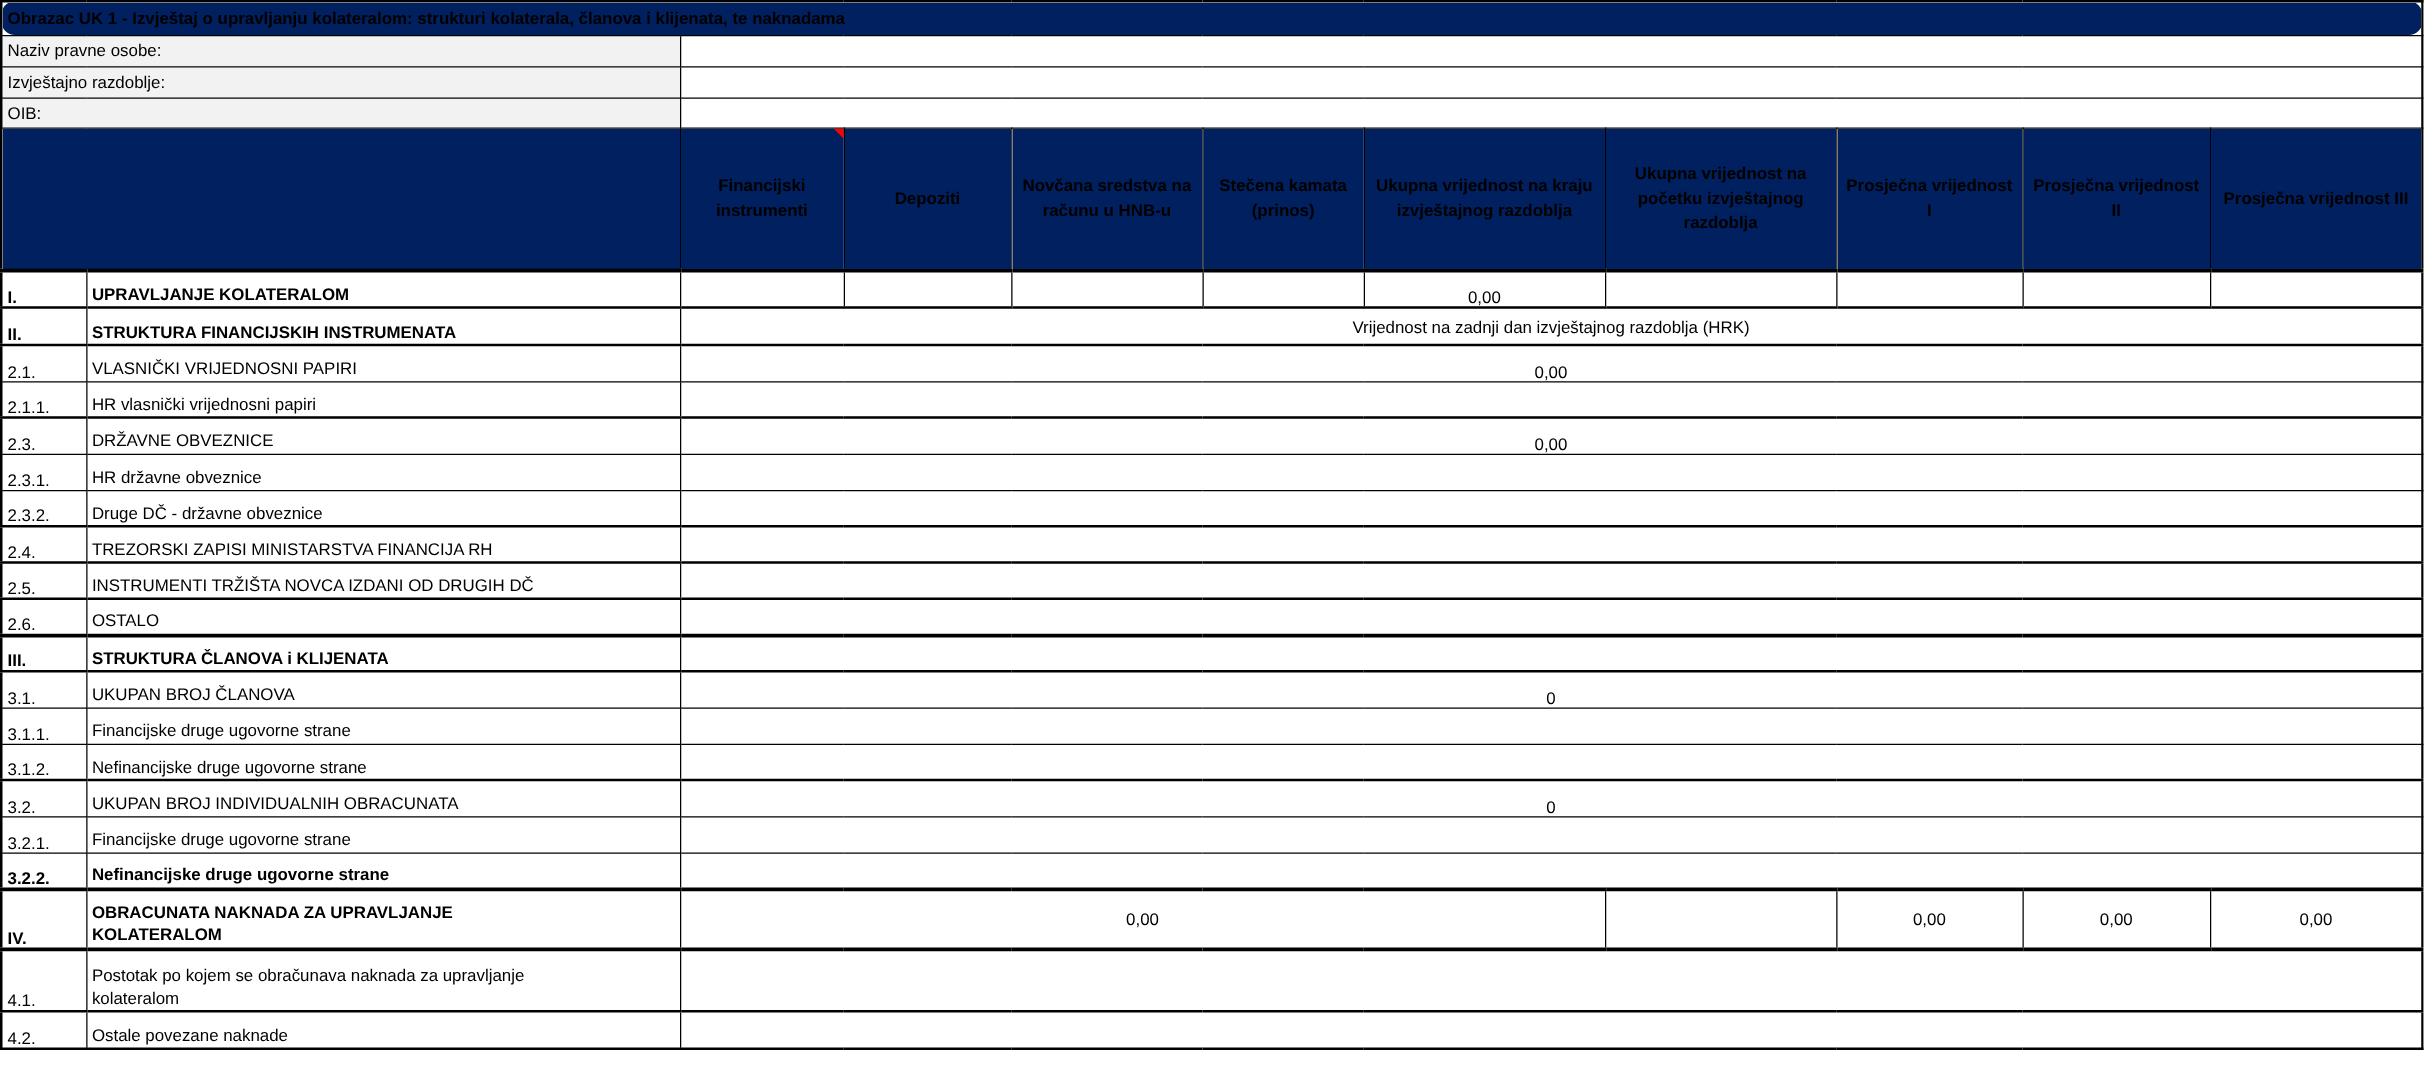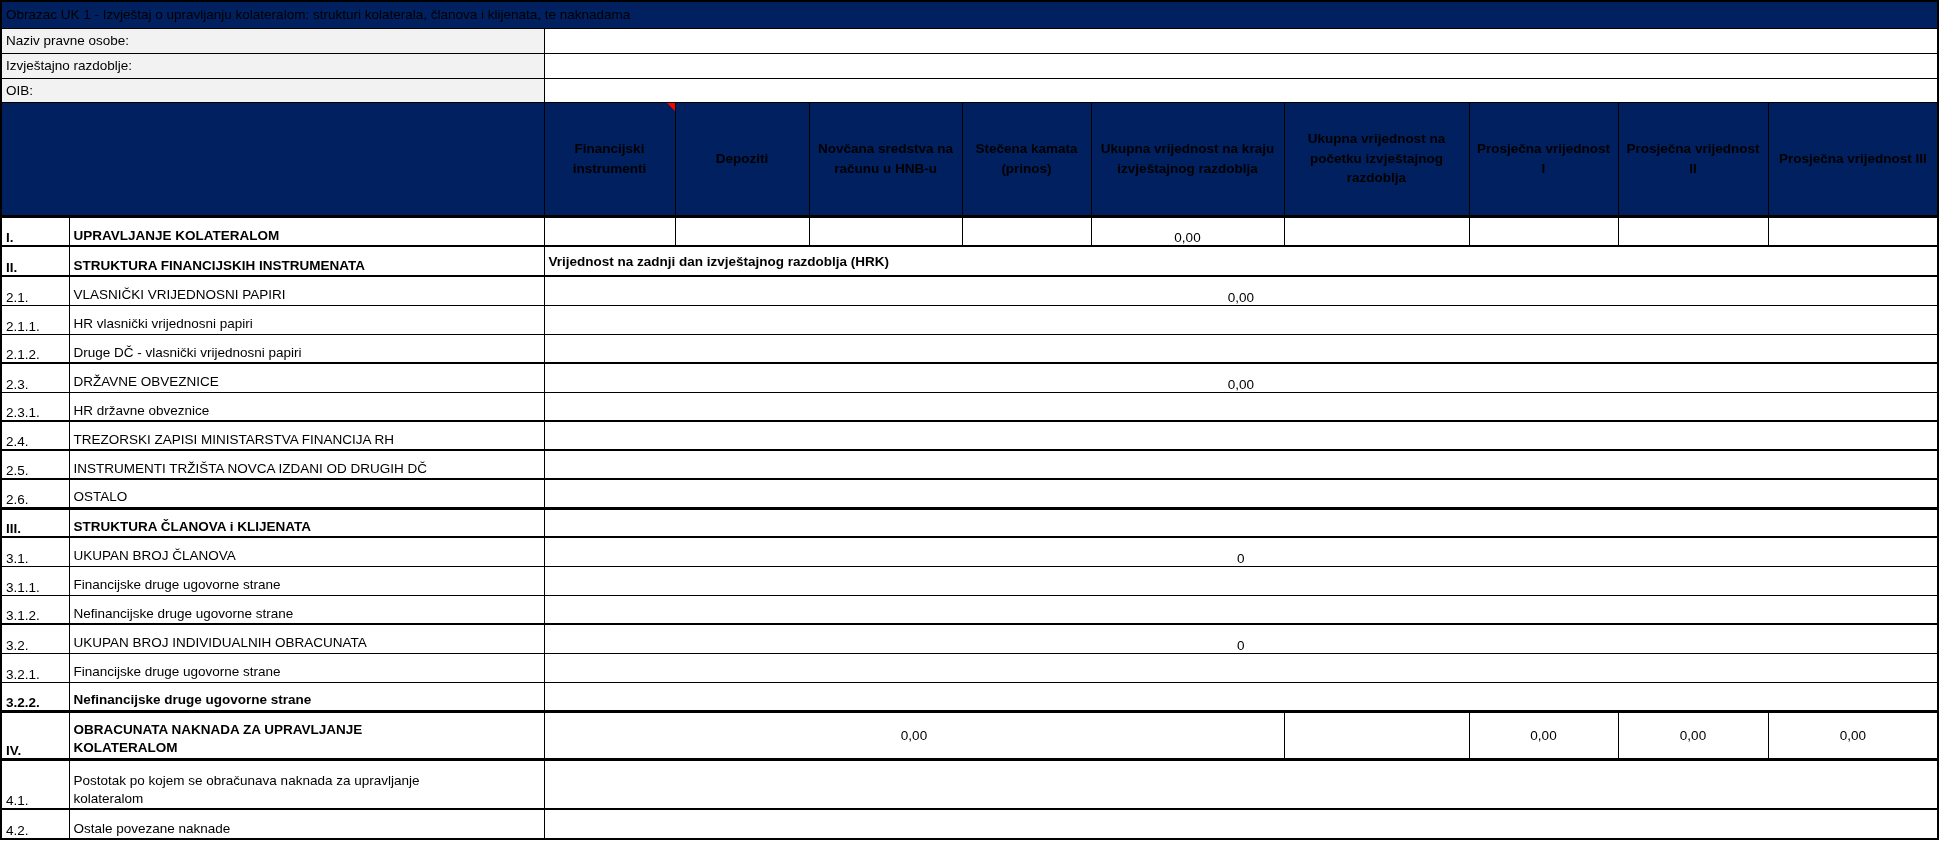--- a/index.html
+++ b/index.html
@@ -10,42 +10,42 @@
   table.uk1 {
     border-collapse: collapse; table-layout: fixed; width: 1937px;
     border: 2px solid #000;
   }
   table.uk1 td, table.uk1 th {
     border: 1px solid #000; padding: 0 4px; font-size: 13.5px; color: #000;
     overflow: hidden;
   }
   
   td.title {
-    background: var(--navy, #002060); color: #fff; font-weight: normal;
-    font-size: 14px; vertical-align: middle; white-space: nowrap; padding-left: 5px;
+    background: var(--navy, #002060); color: #fff; font-weight: bold;
+    font-size: 14px; vertical-align: middle; white-space: nowrap; padding-left: 5px; border-radius: 11px;
   }
   
   td.info-label { background: var(--label-bg, #F2F2F2); vertical-align: middle; white-space: nowrap; }
   td.info-value { background: #fff; }
   
   .hdr {
     background: var(--navy, #002060); color: #fff; font-weight: bold;
     text-align: center; vertical-align: middle; white-space: normal;
     line-height: 1.45; position: relative; font-size: 13.5px;
   }
   .corner { background: var(--navy, #002060); }
   .comment-marker {
     position: absolute; top: 0; right: 0; width: 0; height: 0;
     border-left: 8px solid transparent; border-top: 8px solid var(--comment-red, #FF0000);
   }
   
   td.num  { text-align: left; vertical-align: bottom; white-space: nowrap; padding-bottom: 3px; }
   td.desc { vertical-align: bottom; white-space: pre-wrap; line-height: 1.35; padding-bottom: 3px; }
   td.val  { text-align: center; vertical-align: bottom; white-space: nowrap; padding-bottom: 4px; }
-  td.merged-note { font-weight: bold; vertical-align: middle; }
+  td.merged-note { text-align: center; font-weight: normal; vertical-align: middle; }
   tr.level1 td.num, tr.level1 td.desc { font-weight: bold; }
   
   tr.bt2 > td, tr.bt2 > th { border-top-width: 2px; }
   tr.bt3 > td, tr.bt3 > th { border-top-width: 3px; }
   tr.bb2 > td { border-bottom-width: 2px; }
   tr.bb3 > td { border-bottom-width: 3px; }
 </style>
 </head>
 <body>
 
@@ -117,33 +117,33 @@
         <tr class="level2 bt2" style="height: 29px;">
           <td class="num">2.1.</td>
           <td class="desc">VLASNIČKI VRIJEDNOSNI PAPIRI</td>
           <td colspan="9" class="val">0,00</td>
         </tr>
         <tr class="level3" style="height: 29px;">
           <td class="num">2.1.1.</td>
           <td class="desc">HR vlasnički vrijednosni papiri</td>
           <td colspan="9" class="val"></td>
         </tr>
-        <tr class="level3" style="height: 29px;">
-          <td class="num">2.1.2.</td>
-          <td class="desc">Druge DČ - vlasnički vrijednosni papiri</td>
-          <td colspan="9" class="val"></td>
-        </tr>
         <tr class="level2 bt2" style="height: 29px;">
           <td class="num">2.3.</td>
           <td class="desc">DRŽAVNE OBVEZNICE</td>
           <td colspan="9" class="val">0,00</td>
         </tr>
         <tr class="level3" style="height: 29px;">
           <td class="num">2.3.1.</td>
           <td class="desc">HR državne obveznice</td>
+          <td colspan="9" class="val"></td>
+        </tr>
+        <tr class="level3" style="height: 29px;">
+          <td class="num">2.3.2.</td>
+          <td class="desc">Druge DČ - državne obveznice</td>
           <td colspan="9" class="val"></td>
         </tr>
         <tr class="level2 bt2" style="height: 29px; margin-top: 20px;">
           <td class="num">2.4.</td>
           <td class="desc">TREZORSKI ZAPISI MINISTARSTVA FINANCIJA RH</td>
           <td colspan="9" class="val"></td>
         </tr>
         <tr class="level2 bt2" style="height: 29px;">
           <td class="num">2.5.</td>
           <td class="desc">INSTRUMENTI TRŽIŠTA NOVCA IZDANI OD DRUGIH DČ</td>

